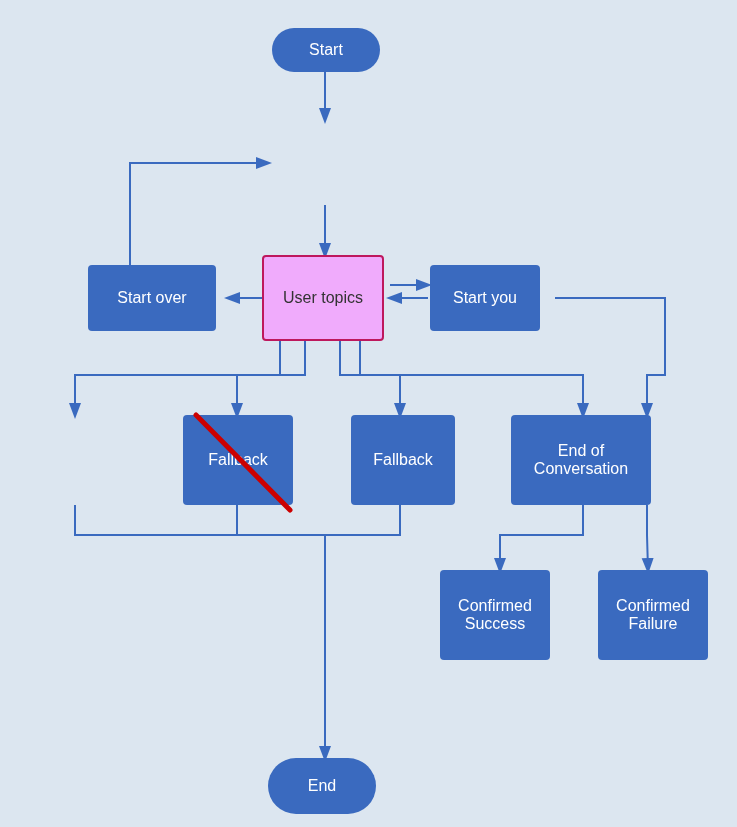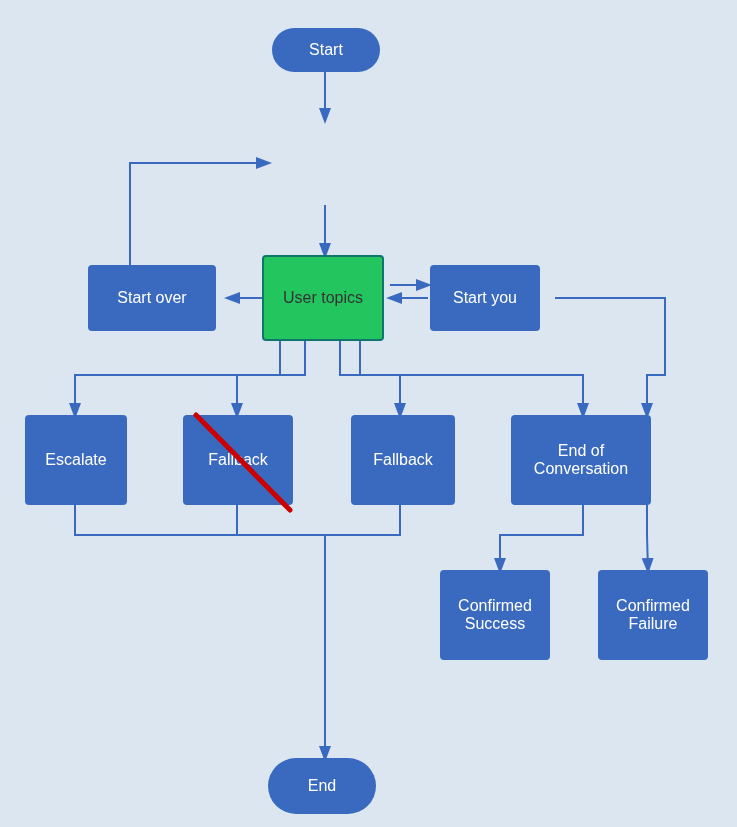--- a/index.html
+++ b/index.html
@@ -25,23 +25,23 @@
       font-weight: normal;
       font-size: 16px;
       color: #fff;
       background: #3a6abf;
       border-radius: 4px;
     }
     .node.pill {
       border-radius: 30px;
     }
     .node.outline {
-      background: #22c55e;
+      background: #f0abfc;
       color: #333;
-      border: 2px solid #0f766e;
+      border: 2px solid #be185d;
     }
     svg.arrows {
       position: absolute;
       top: 0; left: 0;
       width: 737px;
       height: 827px;
       pointer-events: none;
     }
   </style>
 </head>
@@ -94,21 +94,20 @@
 
   <div class="node pill" style="left:272px; top:28px; width:108px; height:44px;">Start</div>
 
 
   <div class="node outline" style="left:262px; top:255px; width:122px; height:86px;">User topics</div>
 
   <div class="node" style="left:88px; top:265px; width:128px; height:66px;">Start over</div>
 
   <div class="node" style="left:430px; top:265px; width:110px; height:66px;">Start you</div>
 
-  <div class="node" style="left:25px; top:415px; width:102px; height:90px;">Escalate</div>
 
   <div class="node" style="left:183px; top:415px; width:110px; height:90px;">Fallback</div>
 
   <div class="node" style="left:351px; top:415px; width:104px; height:90px;">Fallback</div>
 
   <div class="node" style="left:511px; top:415px; width:140px; height:90px; white-space: pre-line;">End of
 Conversation</div>
 
   <div class="node" style="left:440px; top:570px; width:110px; height:90px; white-space: pre-line;">Confirmed
 Success</div>

